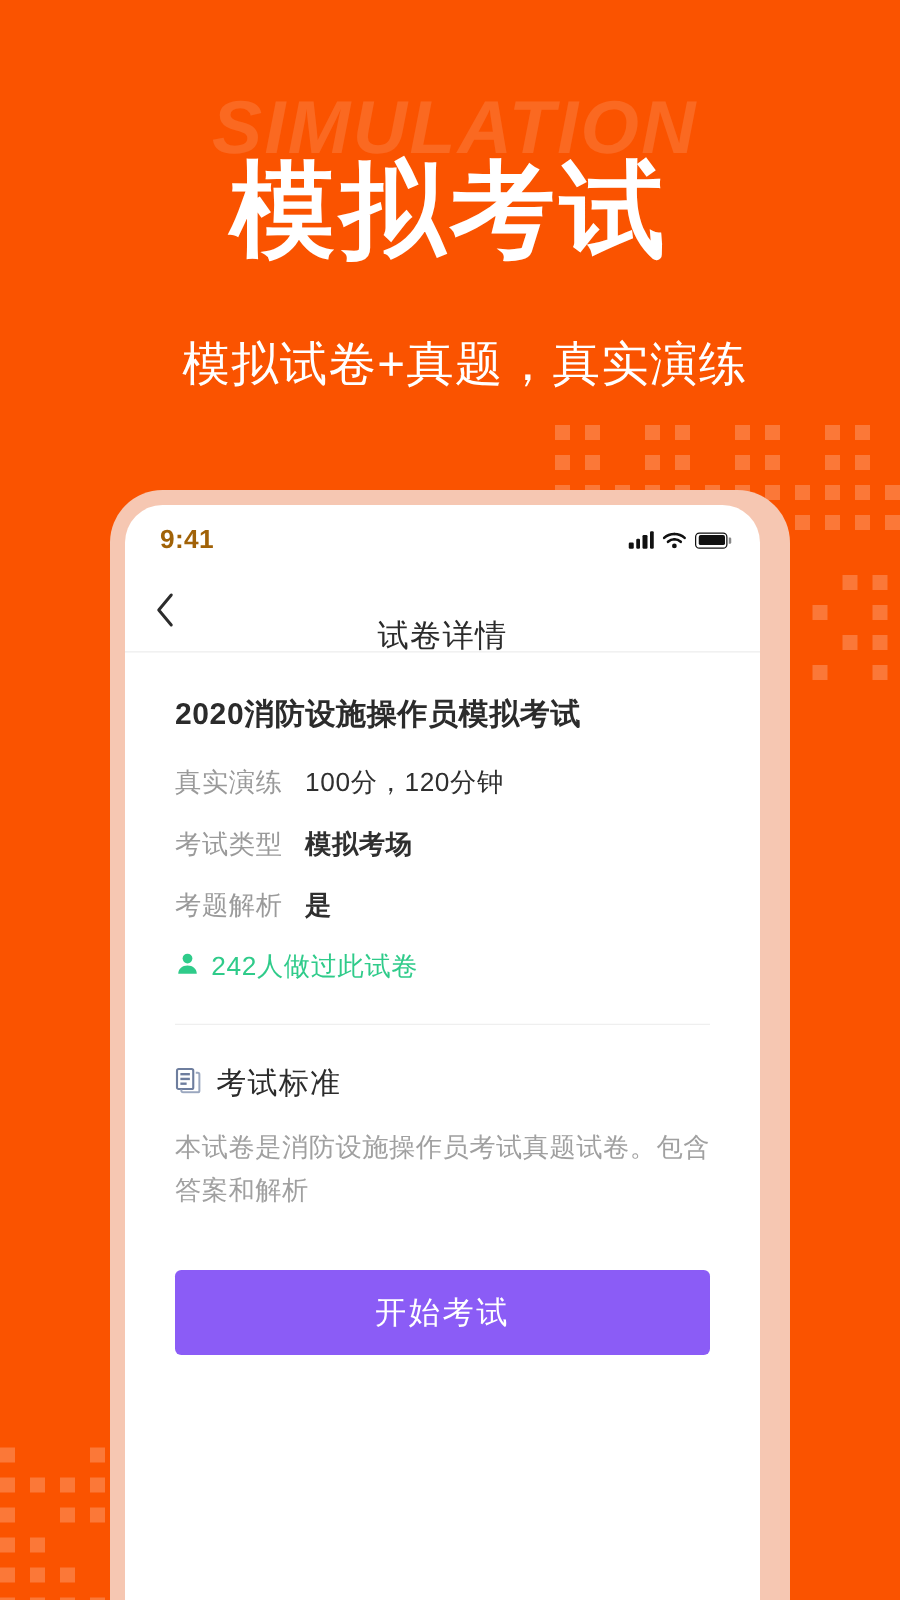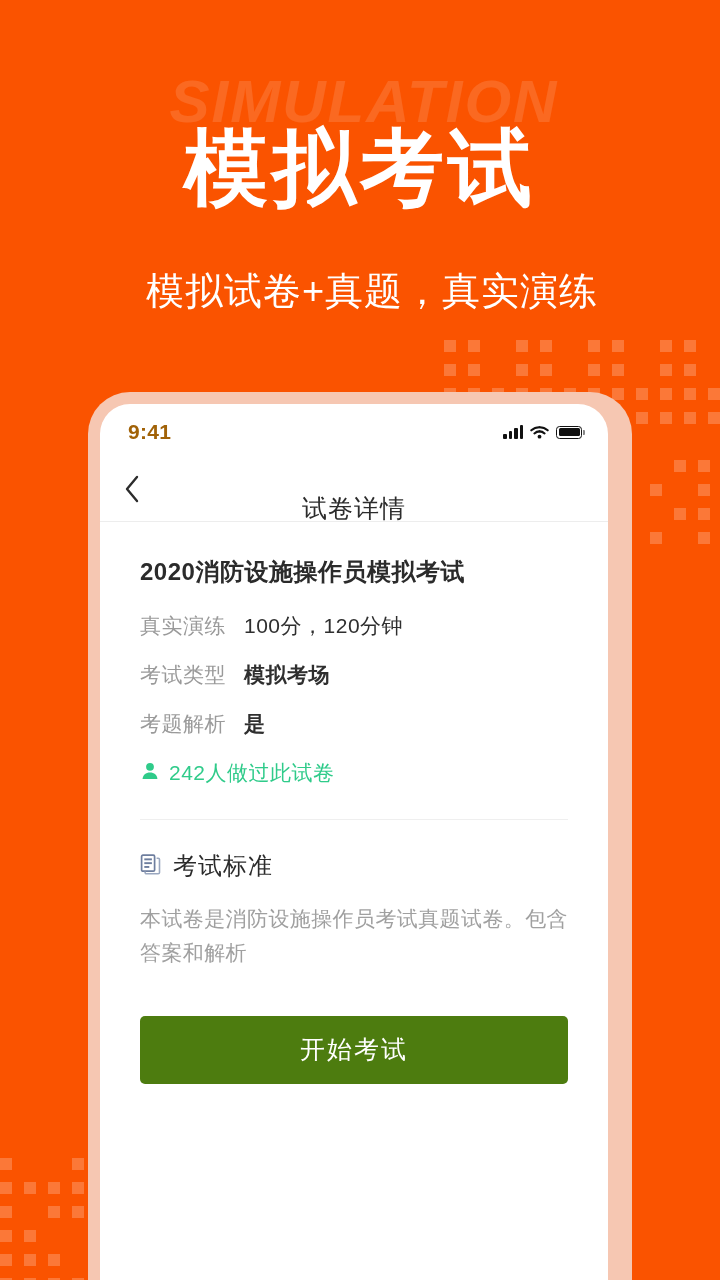--- a/index.html
+++ b/index.html
@@ -195,21 +195,21 @@
     font-size: 21px;
     line-height: 1.6;
     color: #A0A0A0;
     letter-spacing: 0.4px;
   }
 
   .cta {
     margin: 46px 0 0 0;
     width: 100%;
     height: 68px;
-    background: #4d7c0f;
+    background: #8b5cf6;
     border: none;
     border-radius: 5px;
     color: #FFFFFF;
     font-size: 25px;
     letter-spacing: 2px;
     font-family: Liberation Sans, sans-serif;
     cursor: pointer;
     display: flex;
     align-items: center;
     justify-content: center;

